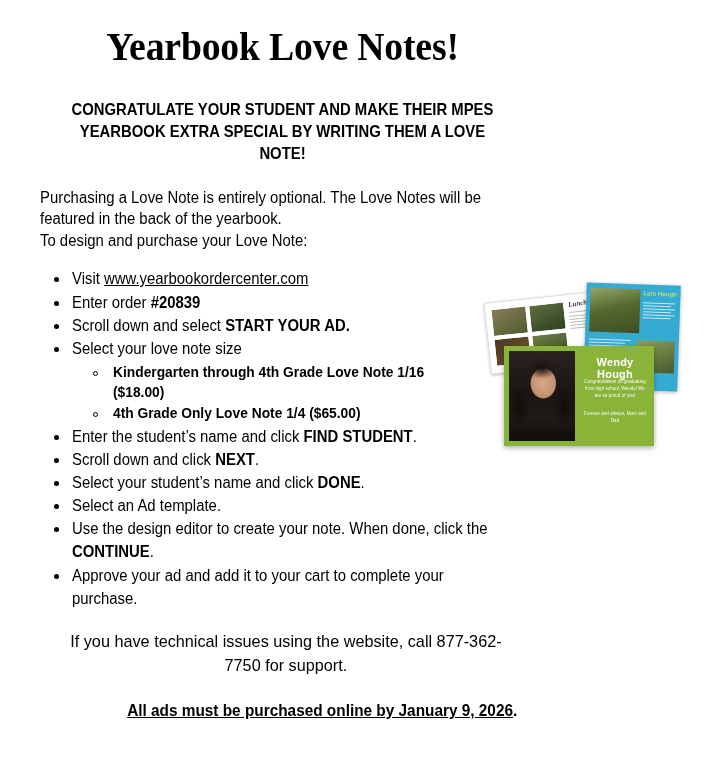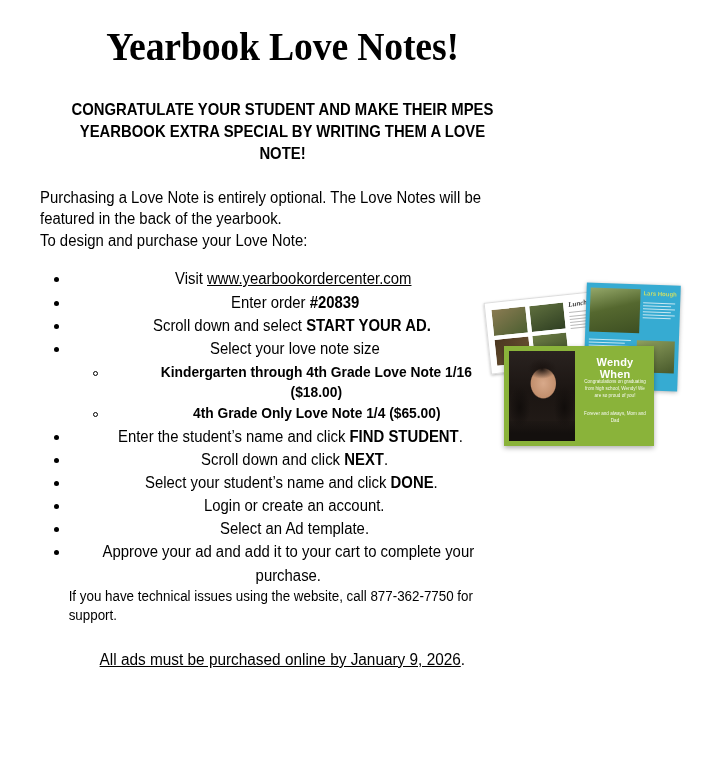--- a/index.html
+++ b/index.html
@@ -65,21 +65,20 @@
     transform-origin: left top;
   }
   .para + .para { margin-top: 1px; }
 
   
   .list-wrap {
     margin-top: 16px;
     padding: 0 40px;
     position: relative;
     z-index: 2;
-    text-align: center;
   }
   ul.bullets {
     list-style: none;
     margin: 0;
     padding: 0;
   }
   ul.bullets > li {
     position: relative;
     padding-left: 32px;
     font-size: 15.6px;
@@ -134,34 +133,36 @@
     background: transparent;
     box-sizing: border-box;
   }
 
   b, strong { font-weight: bold; }
   .u { text-decoration: underline; }
 
   
   .footer-note {
     padding: 0 40px;
-    font-size: 14px;
+    margin-top: 20px;
+    font-size: 17px;
     line-height: 1.4;
+    text-align: center;
   }
   .footer-note .inner {
     display: inline-block;
     padding-left: 30px;
     transform: scaleX(0.955);
     transform-origin: left top;
   }
   .footer-deadline {
-    text-align: center;
+    text-align: right;
     margin-top: 25px;
     font-size: 16px;
-    font-weight: normal;
+    font-weight: bold;
     padding: 0 40px;
   }
   .footer-deadline .inner {
     display: inline-block;
     transform: scaleX(0.96);
     transform-origin: center top;
   }
 
   
   .artwork {
@@ -396,21 +397,21 @@
           <i></i>
           <i></i>
           <i></i>
           <i></i>
       </div>
       <div class="blue-photo-bottom"></div>
     </div>
 
     <div class="card card-green">
       <div class="green-photo"></div>
-      <div class="green-name">Wendy When</div>
+      <div class="green-name">Wendy Hough</div>
       <div class="green-msg">Congratulations on graduating from high school, Wendy! We are so proud of you!</div>
       <div class="green-sign">Forever and always, Mom and Dad</div>
     </div>
 
   </div>
 
   <div class="list-wrap">
     <ul class="bullets">
 
       <li>
@@ -459,28 +460,30 @@
           <span>Scroll down and click </span><b>NEXT</b><span>.</span>
         </span>
       </li>
 
       <li>
         <span class="li-text">
           <span>Select your student’s name and click </span><b>DONE</b><span>.</span>
         </span>
       </li>
 
-      <li>
-        <span class="li-text">Login or create an account.</span>
-      </li>
 
       <li>
         <span class="li-text">Select an Ad template.</span>
       </li>
 
+      <li>
+        <span class="li-text">
+          <span>Use the design editor to create your note. When done, click the </span><b>CONTINUE</b><span>.</span>
+        </span>
+      </li>
 
       <li>
         <span class="li-text">Approve your ad and add it to your cart to complete your purchase.</span>
       </li>
 
     </ul>
   </div>
 
   <div class="footer-note">
     <span class="inner">If you have technical issues using the website, call 877-362-7750 for support.</span>

